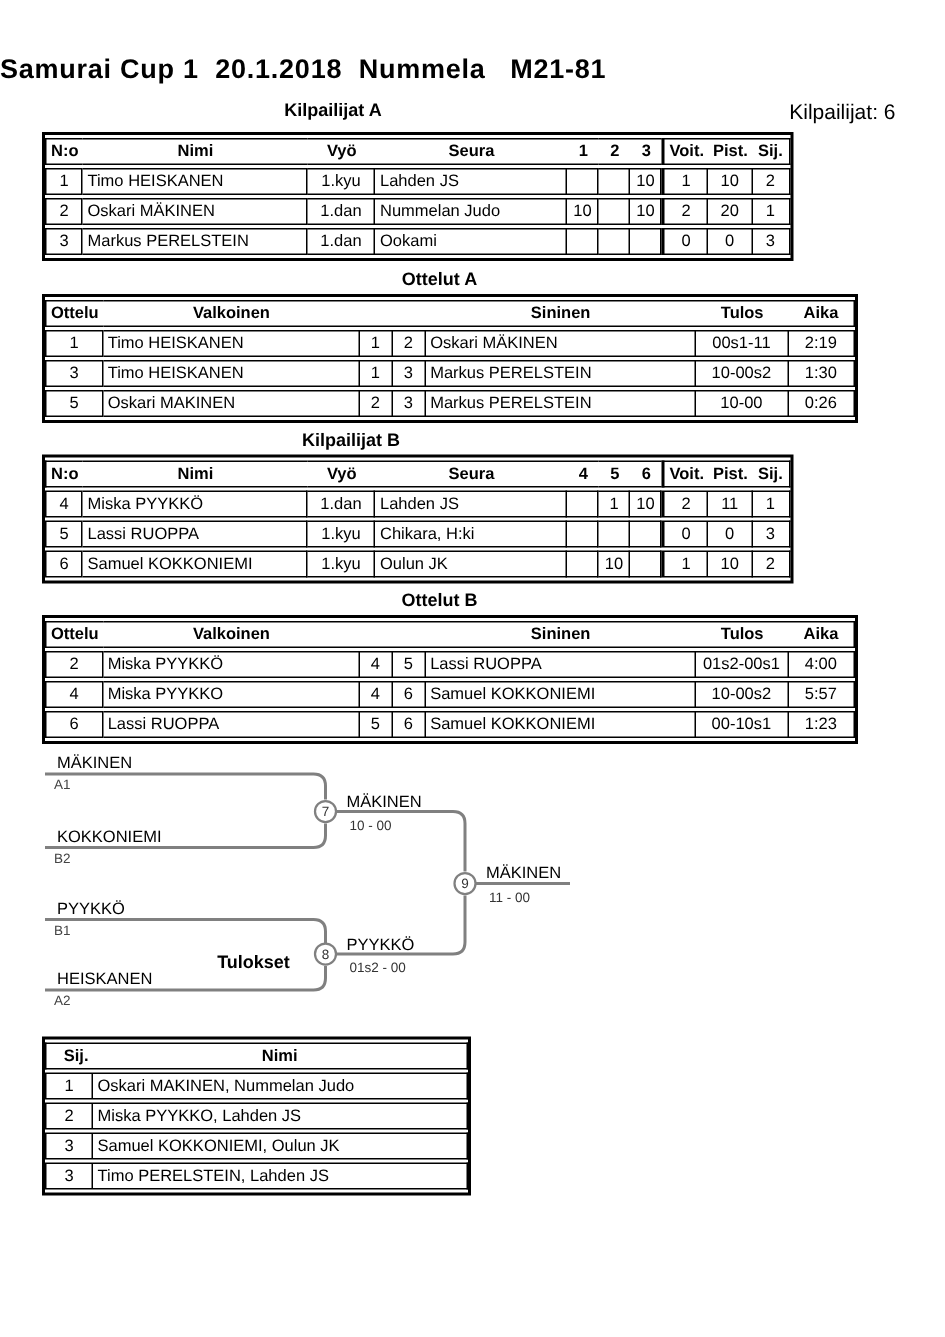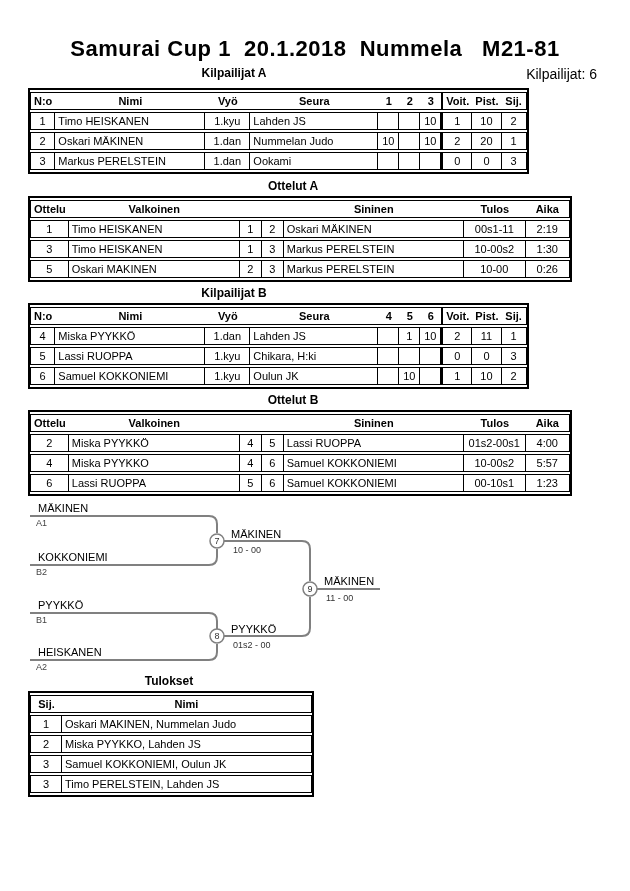--- a/index.html
+++ b/index.html
@@ -1,40 +1,40 @@
 <!DOCTYPE html>
 <html><head>
 <meta charset="utf-8">
 <style>
   html,body{margin:0;padding:0;}
   body{width:630px;height:891px;background:#fff;color:#000;
        font-family:"Liberation Sans","DejaVu Sans",sans-serif;position:relative;overflow:hidden;}
   .abs{position:absolute;}
-  .page-title{top:36px;left:0;width:630px;text-align:center;font-size:22px;font-weight:bold;white-space:pre;letter-spacing:0.5px;}
+  .page-title{top:36px;left:0;width:630px;text-align:left;font-size:18px;font-weight:bold;white-space:pre;letter-spacing:0.5px;}
   .count-label{top:66px;right:33px;font-size:14px;}
   .sec-title{font-size:12px;font-weight:bold;text-align:center;}
   table{border-collapse:separate;border-spacing:0 2px;border:2px solid #000;background:#fff;table-layout:fixed;}
   td{border:1px solid #000;border-left:none;font-size:11px;height:16px;padding:0 3px;
      white-space:nowrap;overflow:hidden;vertical-align:middle;}
   td:first-child{border-left:1px solid #000;}
   tr.hdr td{border-left:none;border-right:none;font-weight:bold;}
-  tr.hdr td:first-child{border-left:1px solid #000;}
+  tr.hdr td:first-child{border-left:1px solid #000;text-align:right;}
   tr.hdr td:last-child{border-right:1px solid #000;}
   td.grp{border-left:2px solid #000 !important;}
   .c{text-align:center;}
   .l{text-align:left;}
   svg text{font-family:"Liberation Sans","DejaVu Sans",sans-serif;}
 </style>
 </head>
 <body>
 
 <div class="abs page-title">Samurai Cup 1  20.1.2018  Nummela   M21-81</div>
 <div class="abs count-label">Kilpailijat: 6</div>
 
-<div class="abs sec-title" style="top:66px;left:28px;width:412px;">Kilpailijat A</div>
+<div class="abs sec-title" style="top:66px;left:16px;width:412px;">Kilpailijat A</div>
 <table class="abs" style="top:88px;left:28px;">
   <colgroup>
       <col style="width:25px">
       <col style="width:150px">
       <col style="width:45px">
       <col style="width:128px">
       <col style="width:21px">
       <col style="width:21px">
       <col style="width:21px">
       <col style="width:28px">
@@ -288,21 +288,21 @@
   <text x="36" y="670" font-size="9" fill="#444444">A2</text>
 
   <text x="231" y="538" font-size="11" fill="#000000">MÄKINEN</text>
   <text x="233" y="553" font-size="9" fill="#333333">10 - 00</text>
   <text x="231" y="633" font-size="11" fill="#000000">PYYKKÖ</text>
   <text x="233" y="648" font-size="9" fill="#333333">01s2 - 00</text>
   <text x="324" y="585" font-size="11" fill="#000000">MÄKINEN</text>
   <text x="326" y="601" font-size="9" fill="#333333">11 - 00</text>
 </svg>
 
-<div class="abs sec-title" style="top:674px;left:28px;width:282px;">Tulokset</div>
+<div class="abs sec-title" style="top:634px;left:28px;width:282px;">Tulokset</div>
 <table class="abs" style="top:691px;left:28px;">
   <colgroup>
       <col style="width:32px">
       <col style="width:250px">
     </colgroup>
   <tbody>
       <tr class="hdr">
     <td class="c">Sij.</td>
     <td class="c">Nimi</td>
   </tr>

